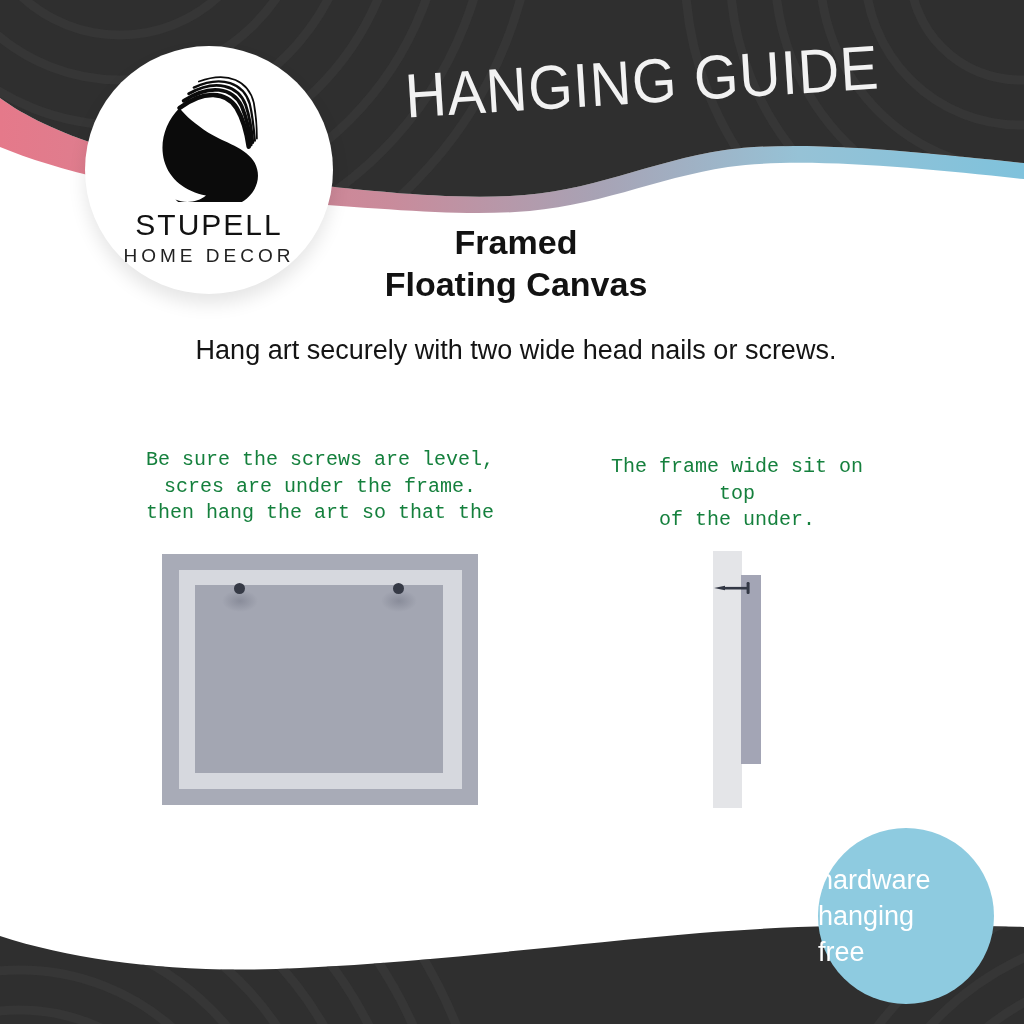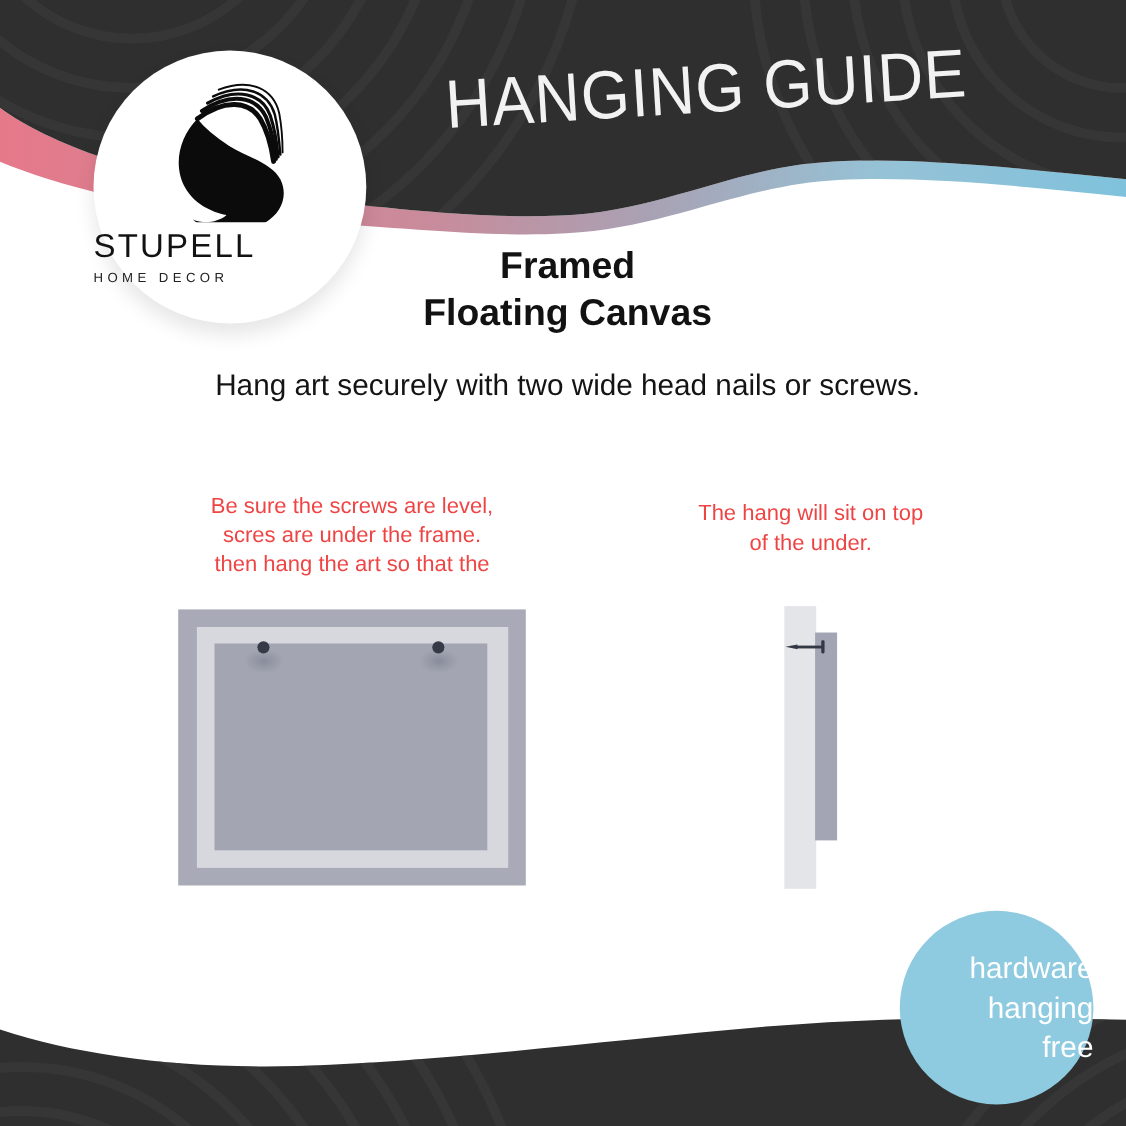--- a/index.html
+++ b/index.html
@@ -16,33 +16,33 @@
     position:absolute;left:262px;top:46px;width:760px;text-align:center;
     font-size:62px;font-weight:400;letter-spacing:1px;color:#f2f2f2;
     transform:rotate(-3.5deg) scaleX(.92);transform-origin:50% 50%;white-space:nowrap;
   }
 
   
   .logo-circle{
     position:absolute;left:85px;top:46px;width:248px;height:248px;border-radius:50%;
     background:#ffffff;box-shadow:0 10px 18px rgba(0,0,0,.10);z-index:3;
   }
-  .brand-name{position:absolute;left:0;top:162px;width:248px;
+  .brand-name{position:absolute;left:0;top:162px;width:248px;text-align:center;
     font-size:30px;font-weight:500;letter-spacing:2px;color:#121212;}
-  .brand-tagline{position:absolute;left:0;top:199px;width:248px;
-    font-size:12px;font-weight:400;letter-spacing:4px;color:#222222;}
+  .brand-tagline{position:absolute;left:0;top:199px;width:248px;text-align:center;
+    font-size:19px;font-weight:400;letter-spacing:4px;color:#222222;}
 
   
   .product-title{position:absolute;left:4px;top:221px;width:1024px;text-align:center;
     font-size:34px;line-height:42px;font-weight:700;color:#121212;}
   .lead-text{position:absolute;left:4px;top:335px;width:1024px;text-align:center;
     font-size:27px;font-weight:500;color:#141414;}
 
   
-  .instr{font-size:20px;line-height:26.5px;font-weight:500;text-align:center;color:#ef4444;}
+  .instr{font-size:20px;line-height:26.5px;font-weight:500;text-align:center;color:#15803d;font-family:Liberation Mono, monospace;}
   .instr-front{left:120px;top:447px;width:400px;}
   .instr-side{left:587px;top:454px;width:300px;}
 
   
   .frame-outer{left:162px;top:554px;width:316px;height:251px;background:#a8abb7;}
   .frame-mat{left:179px;top:570px;width:283px;height:219px;background:#d6d8de;}
   .frame-canvas{left:195px;top:585px;width:248px;height:188px;background:#a3a6b2;}
   .screw{width:11px;height:11px;border-radius:50%;background:#363a46;}
   .screw-left{left:234px;top:583px;}
   .screw-right{left:393px;top:583px;}
@@ -56,21 +56,21 @@
 
   
   .side-frame-bar{left:713px;top:551px;width:29px;height:257px;background:#e4e5e8;}
   .side-canvas-bar{left:741px;top:575px;width:20px;height:189px;background:#a3a5b5;}
   .nail-svg{left:714px;top:580px;width:40px;height:16px;}
 
   
   .footer-svg{position:absolute;left:0;bottom:0;width:1024px;height:124px;}
   .badge{
     position:absolute;left:818px;top:828px;width:176px;height:176px;border-radius:50%;
-    background:#8ecbe0;z-index:4;text-align:right;
+    background:#8ecbe0;z-index:4;text-align:left;
   }
   .badge-text{padding-top:34px;font-size:27px;line-height:36px;font-weight:500;color:#ffffff;}
 </style>
 </head>
 <body>
 
 <div class="poster">
 
   <svg class="header-svg" viewBox="0 0 1024 345" aria-hidden="true">
     <defs>
@@ -140,21 +140,21 @@
 
   <div class="abs frame-outer"></div>
   <div class="abs frame-mat"></div>
   <div class="abs frame-canvas"></div>
   <div class="abs screw-shadow screw-shadow-left"></div>
   <div class="abs screw-shadow screw-shadow-right"></div>
   <div class="abs screw screw-left"></div>
   <div class="abs screw screw-right"></div>
 
   <div class="abs instr instr-side">
-    <div>The hang will sit on top</div>
+    <div>The frame wide sit on top</div>
     <div>of the under.</div>
   </div>
 
   <div class="abs side-frame-bar"></div>
   <div class="abs side-canvas-bar"></div>
   <svg class="abs nail-svg" viewBox="0 0 40 16" aria-hidden="true">
     <polygon points="0,8 11,5.8 11,10.2" fill="#333845"></polygon>
     <rect x="10" y="6.9" width="24" height="2.6" fill="#333845"></rect>
     <rect x="32.6" y="2" width="3" height="12" rx="1.2" fill="#333845"></rect>
   </svg>

